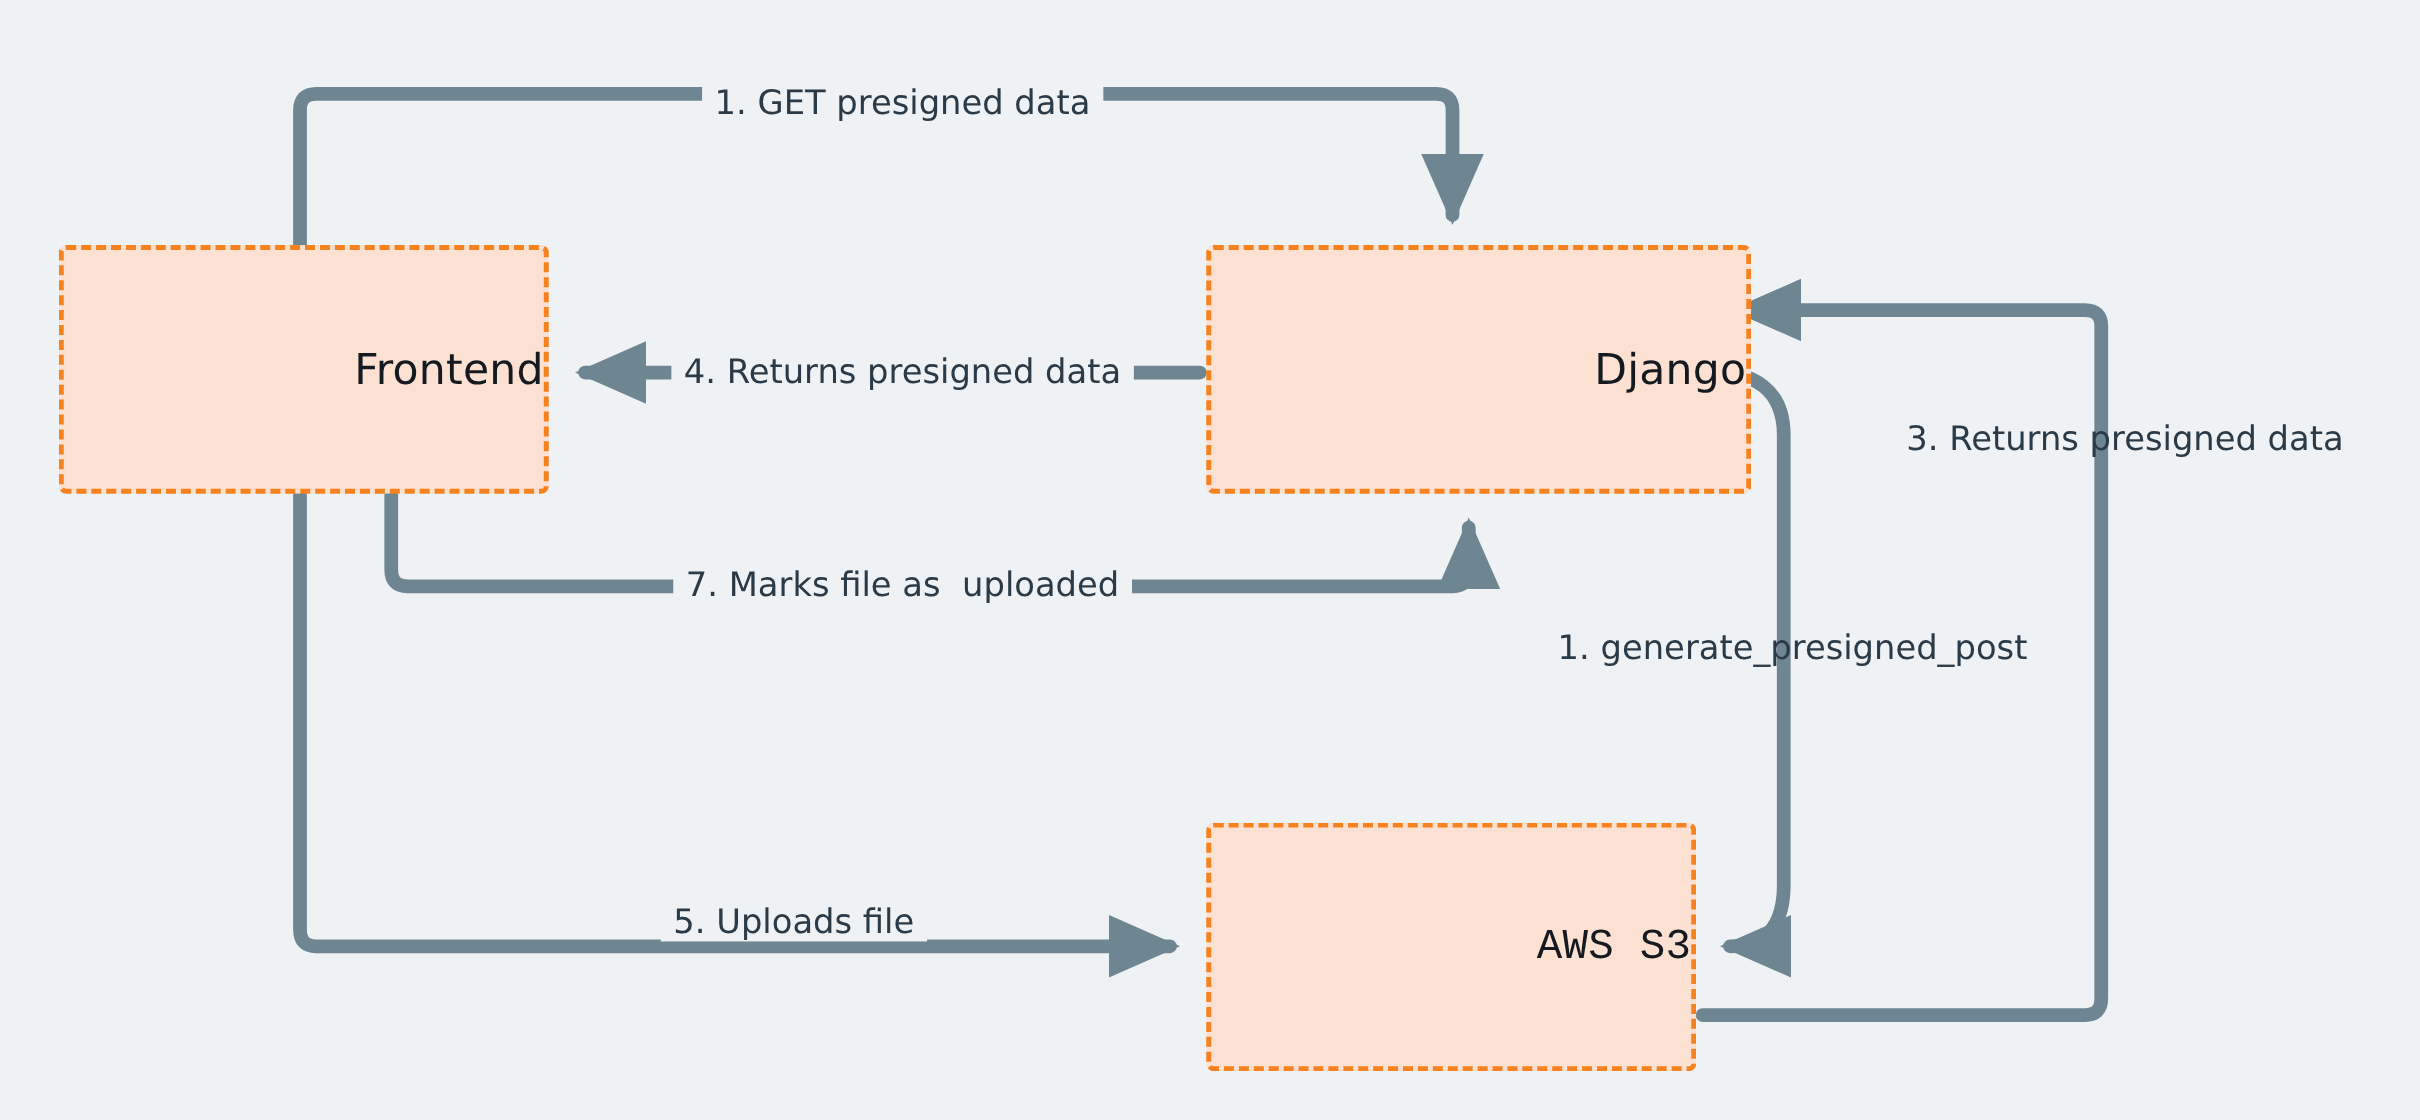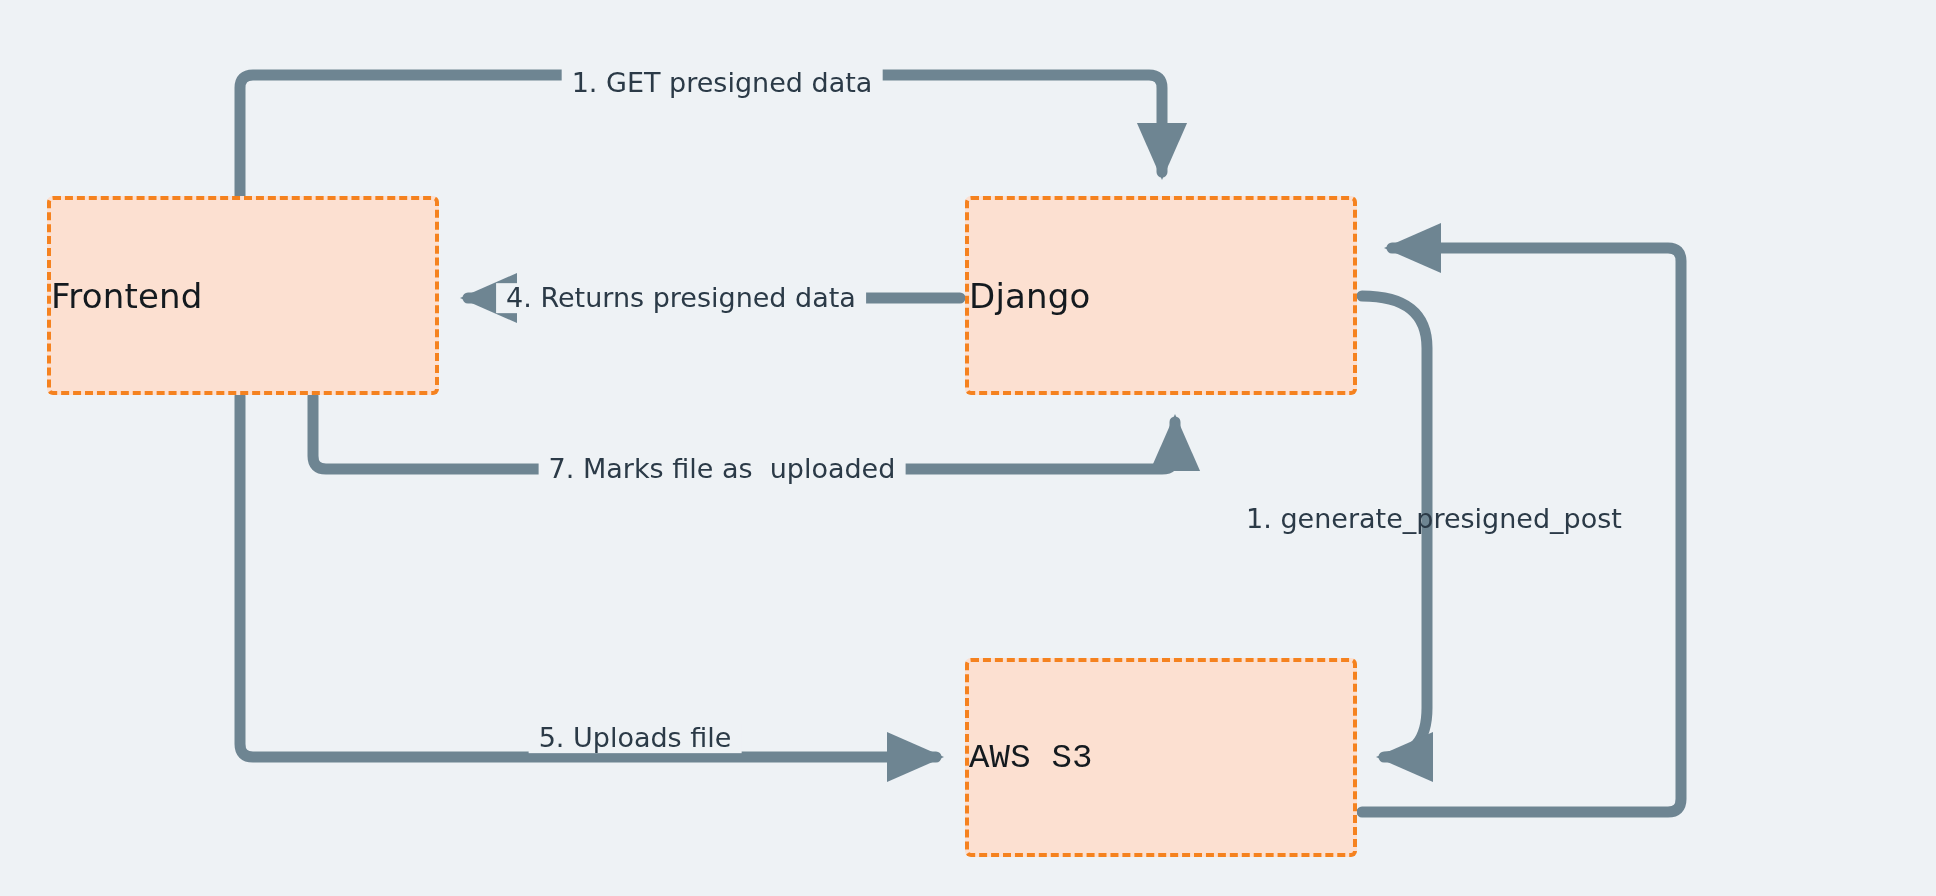--- a/index.html
+++ b/index.html
@@ -25,21 +25,21 @@
     height: 896px;
   }
   .node {
     position: absolute;
     box-sizing: border-box;
     background: #fce0d1;
     border: 4px dashed #f5821f;
     border-radius: 6px;
     display: flex;
     align-items: center;
-    justify-content: flex-start;
+    justify-content: flex-end;
     color: #141a1f;
     font-size: 34px;
     font-family: "DejaVu Sans", sans-serif;
     letter-spacing: 0.2px;
   }
   .edge-label {
     position: absolute;
     color: #2b3a47;
     font-size: 27px;
     font-family: "DejaVu Sans", sans-serif;
@@ -75,32 +75,33 @@
 
     <path d="M 240 396 L 240 744 Q 240 757 253 757 L 936 757" fill="none" stroke="#6e8592" stroke-width="11" stroke-linecap="round" stroke-linejoin="round" marker-end="url(#arrow)"></path>
 
     <path d="M 313 396 L 313 456 Q 313 469 326 469 L 1162 469 Q 1175 469 1175 456 L 1175 422" fill="none" stroke="#6e8592" stroke-width="11" stroke-linecap="round" stroke-linejoin="round" marker-end="url(#arrow)"></path>
   </svg>
 
   <div class="node" style="left:47px; top:196px; width:392px; height:199px;">
     <span>Frontend</span>
   </div>
 
-  <div class="node" style="left:965px; top:196px; width:392px; height:199px;">
+  <div class="node" style="left:965px; top:196px; width:436px; height:199px;">
     <span>Django</span>
   </div>
 
   <div class="node" style="left:965px; top:658px; width:392px; height:199px;font-family:Liberation Mono, monospace;">
     <span>AWS S3</span>
   </div>
 
   <div class="edge-label" style="left:722px; top:83px;">1. GET presigned data</div>
 
-  <div class="edge-label" style="left:681px; top:298px;">4. Returns presigned data</div>
+  <div class="edge-label" style="left:722px; top:298px;">4. Returns presigned data</div>
 
+  <div class="edge-label nobg" style="left:1700px; top:352px;">3. Returns presigned data</div>
 
   <div class="edge-label nobg" style="left:1434px; top:519px;">1. generate_presigned_post</div>
 
   <div class="edge-label" style="left:722px; top:469px;">7. Marks file as  uploaded</div>
 
   <div class="edge-label" style="left:635px; top:738px;">5. Uploads file</div>
 
 </div>
 
 </body></html>

